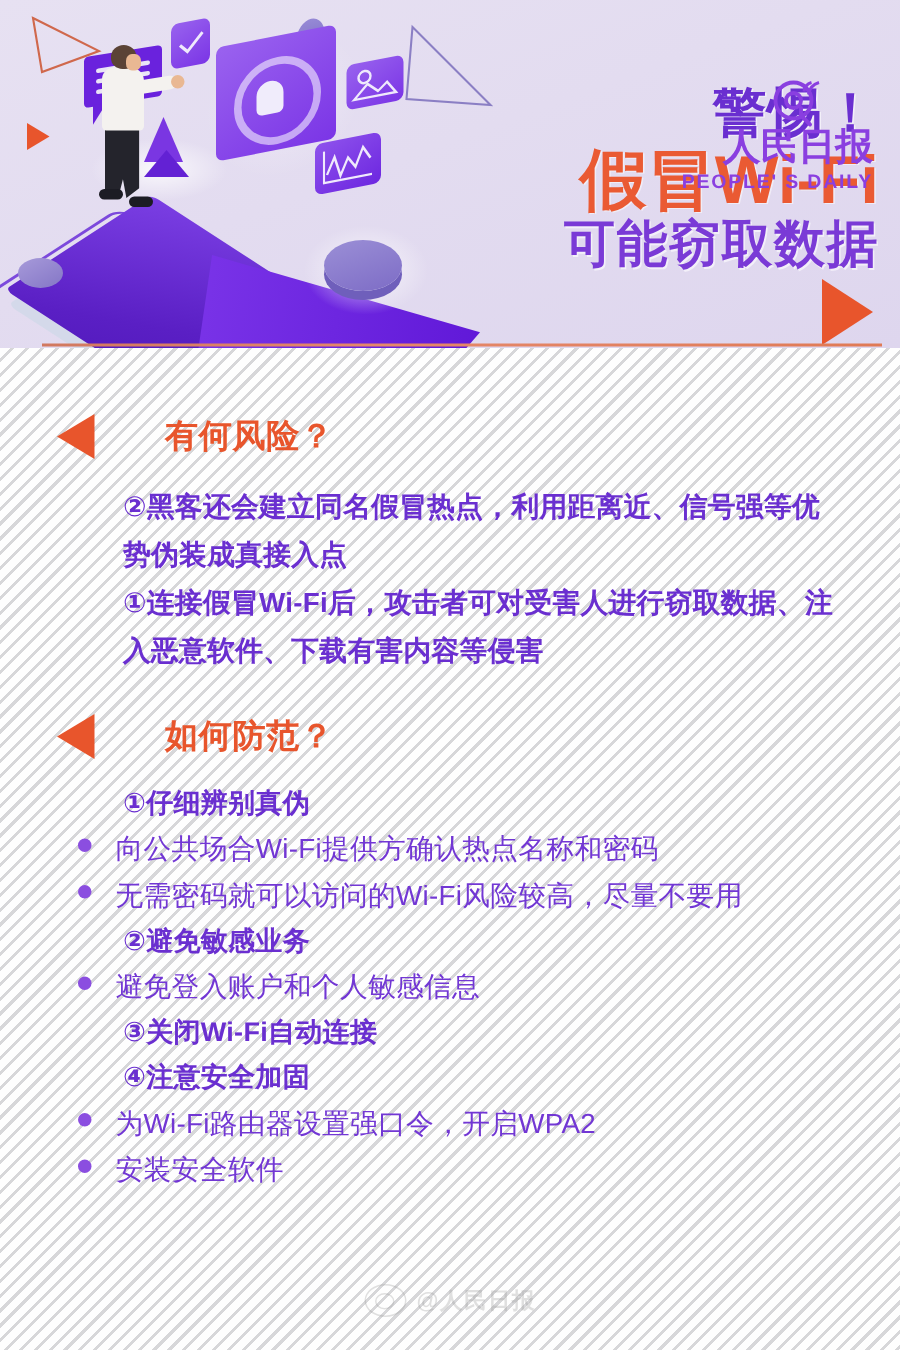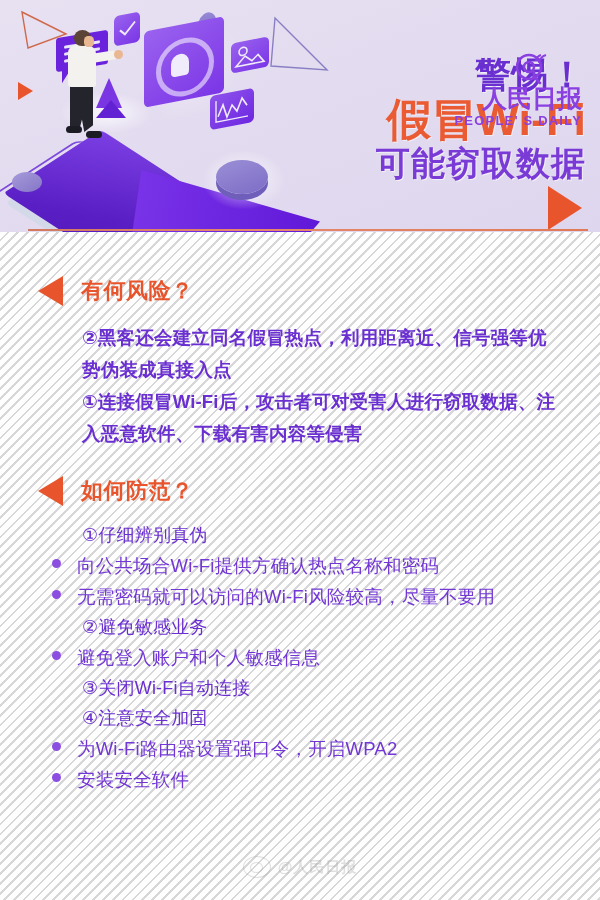--- a/index.html
+++ b/index.html
@@ -272,21 +272,21 @@
       135deg,
       rgba(255,255,255,.95) 0px,
       rgba(255,255,255,.95) 5px,
       rgba(196,196,200,.55) 5px,
       rgba(196,196,200,.55) 7px
     );
   }
 
   .section { position: absolute; left: 0; width: 600px; }
 
-  .sec-head { display: flex; align-items: center; }
+  .sec-head { display: flex; align-items: center; gap: 29px; }
   .sec-tri {
     width: 0; height: 0;
     border-top: 15px solid transparent;
     border-bottom: 15px solid transparent;
     border-right: 25px solid #e8552c;
     margin-left: 38px;
     flex: 0 0 auto;
   }
   .sec-title {
     font-size: 22px; font-weight: bold; color: #e8552c;
@@ -298,21 +298,21 @@
     width: 480px;
     font-size: 18.5px;
     color: #6a2fd0;
     line-height: 32px;
     font-weight: bold;
     letter-spacing: .2px;
   }
 
   .subhead {
     margin: 0 0 0 82px;
-    font-size: 18px; font-weight: normal; color: #6a2fd0;
+    font-size: 18px; font-weight: bold; color: #6a2fd0;
     line-height: 30px; letter-spacing: .2px;
   }
 
   .bullet-row {
     display: flex; align-items: baseline;
     margin-left: 52px;
     line-height: 31px;
   }
   .bullet-dot {
     width: 9px; height: 9px; border-radius: 50%;

